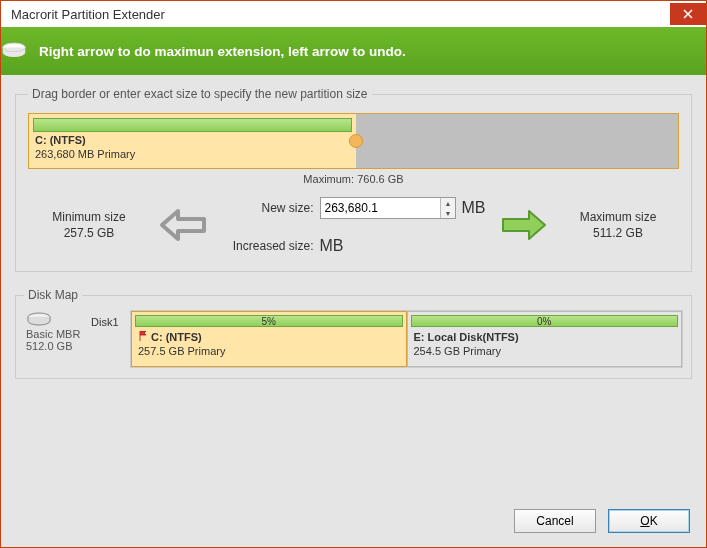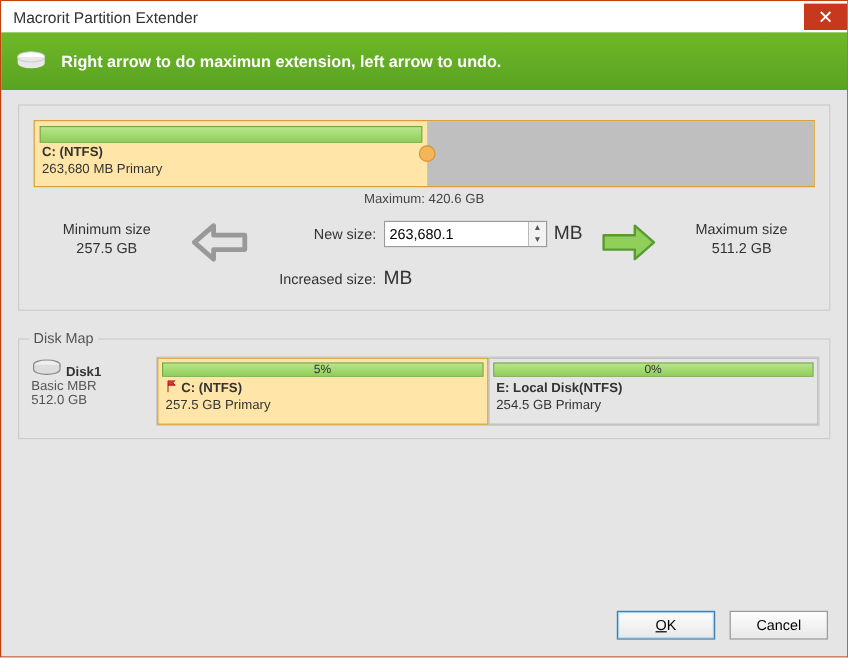--- a/index.html
+++ b/index.html
@@ -1,50 +1,50 @@
 <!DOCTYPE html>
 <html><head>
 <meta charset="utf-8">
 <style>
 * { box-sizing: border-box; margin: 0; padding: 0; }
 body { font-family: "Segoe UI", Tahoma, sans-serif; font-size: 12px; background: #fff; }
 .window { width: 707px; height: 548px; border: 1px solid #c2410c; background: #e5e5e5; display: flex; flex-direction: column; }
 .titlebar { height: 26px; background: #fff; display: flex; align-items: center; padding: 0 0 0 10px; }
 .titlebar-title { font-size: 13px; color: #333; flex: 1; }
 .close-btn { width: 36px; height: 22px; background: #c8381f; color: #fff; display: flex; align-items: center; justify-content: center; font-size: 14px; cursor: pointer; }
-.banner { height: 48px; background: linear-gradient(#6eb828, #5aa321); display: flex; align-items: center; padding: 0 12px; gap: 12px; }
+.banner { height: 48px; background: linear-gradient(#6eb828, #5aa321); display: flex; align-items: center; padding: 0 0; gap: 12px; }
 .banner-icon svg { width: 26px; height: 18px; }
 .banner-text { color: #fff; font-weight: bold; font-size: 13.5px; }
 .content { flex: 1; padding: 12px 14px 10px 14px; display: flex; flex-direction: column; }
 fieldset { border: 1px solid #ccc; padding: 12px 12px 16px 12px; margin-bottom: 16px; }
 legend { color: #555; padding: 0 4px; font-size: 12px; }
 .slider-area { border: 1px solid #d8a038; background: #ffe6a8; width: 100%; height: 56px; position: relative; margin-bottom: 4px; display: flex; }
 .slider-fill { width: 50.4%; height: 100%; position: relative; }
 .slider-bar { height: 14px; background: linear-gradient(#b9e58a, #8fcf5a); border: 1px solid #6fa842; margin: 4px 4px 0 4px; }
 .slider-labels { padding: 2px 6px 0 6px; font-size: 11px; line-height: 1.25; color: #333; }
 .slider-labels .pname { font-weight: bold; }
 .slider-rest { flex: 1; background: #bfbfbf; }
 .slider-handle { position: absolute; top: 50%; right: -7px; width: 14px; height: 14px; transform: translateY(-50%); background: #f4b65a; border: 1px solid #d89630; border-radius: 50%; cursor: ew-resize; }
 .max-label { text-align: center; font-size: 11px; color: #444; margin-bottom: 12px; }
-.row-controls { display: flex; justify-content: space-between; padding: 0 6px; }
+.row-controls { display: flex; align-items: center; justify-content: space-between; padding: 0 6px; }
 .size-label { font-size: 12px; color: #333; text-align: center; width: 110px; line-height: 1.3; }
 .arrow-left, .arrow-right { width: 50px; }
 .arrow-left svg, .arrow-right svg { width: 50px; height: 36px; }
 .inputs-col { display: flex; flex-direction: column; gap: 18px; }
 .input-row { display: flex; align-items: center; gap: 6px; }
 .input-row label { width: 92px; text-align: right; font-size: 12px; color: #333; }
 .spinbox { display: flex; align-items: stretch; border: 1px solid #999; height: 22px; width: 136px; background: #fff; }
 .spinbox input { border: none; outline: none; width: 100%; padding: 0 4px; font-size: 12px; }
 .spinbox .steppers { width: 16px; display: flex; flex-direction: column; border-left: 1px solid #bbb; }
 .spinbox .steppers div { flex: 1; font-size: 7px; display: flex; align-items: center; justify-content: center; color: #555; cursor: pointer; background: #f2f2f2; }
 .unit { font-size: 16px; color: #333; width: 24px; }
 fieldset.diskmap { padding: 8px 8px 10px 8px; }
 .disk-row { display: flex; gap: 6px; align-items: stretch; height: 58px; }
 .disk-info { width: 100px; padding: 2px 2px; font-size: 11px; color: #555; }
-.disk-info .dname { font-weight: bold; color: #333; }
+.disk-info .dname { font-weight: normal; color: #333; margin-left: 36px; }
 .disk-icon svg { width: 26px; height: 14px; }
 .disk-parts { flex: 1; display: flex; border: 1px solid #ccc; }
 .part { flex: 1; border: 1px solid #bbb; position: relative; display: flex; flex-direction: column; }
 .part.active { background: #ffe6a8; border-color: #d8a038; }
 .part-bar { height: 12px; margin: 3px; background: linear-gradient(#b9e58a, #8fcf5a); border: 1px solid #6fa842; position: relative; display: flex; align-items: center; justify-content: center; }
 .part-bar .pct { font-size: 10px; color: #333; }
 .part-text { padding: 0 6px; font-size: 11px; color: #333; line-height: 1.3; display: flex; align-items: center; gap: 3px; }
 .part-text .flag svg { width: 10px; height: 10px; }
 .part-text .pn { font-weight: bold; }
 .buttons { display: flex; justify-content: flex-end; gap: 12px; padding: 10px 16px 14px 0; }
@@ -71,32 +71,33 @@
           <ellipse cx="15" cy="7" rx="13" ry="5" fill="#fff"></ellipse>
           <path d="M2 7 v6 a13 5 0 0 0 26 0 v-6" fill="#e8e8e8"></path>
           <ellipse cx="15" cy="7" rx="13" ry="5" fill="none" stroke="#ccc"></ellipse>
         </svg>
     </span>
     <span class="banner-text">Right arrow to do maximun extension, left arrow to undo.</span>
   </div>
 
   <div class="content">
     <fieldset>
+      <legend>Drag border or enter exact size to specify the new partition size</legend>
       <div class="slider-area">
         <div class="slider-fill">
           <div class="slider-bar"></div>
           <div class="slider-labels">
             <div class="pname">C: (NTFS)</div>
             <div>263,680 MB Primary</div>
           </div>
           <div class="slider-handle"></div>
         </div>
         <div class="slider-rest"></div>
       </div>
-      <div class="max-label">Maximum: 420.6 GB</div>
+      <div class="max-label">Maximum: 760.6 GB</div>
 
       <div class="row-controls">
         <div class="size-label">
           <span>Minimum size</span><br><span>257.5 GB</span>
         </div>
         <div class="arrow-left">
           <svg viewBox="0 0 50 36">
               <path d="M20 4 L4 18 L20 32 L20 24 L46 24 L46 12 L20 12 Z" fill="none" stroke="#999" stroke-width="4" stroke-linejoin="round"></path>
             </svg>
         </div>
@@ -165,16 +166,16 @@
             <div class="part-text">254.5 GB Primary</div>
           </div>
         </div>
       </div>
     </fieldset>
 
     <div class="spacer"></div>
   </div>
 
   <div class="buttons">
+    <button class="btn">Cancel</button>
     <button class="btn primary"><u>O</u><span>K</span></button>
-    <button class="btn">Cancel</button>
   </div>
 </div>
 
 </body></html>

